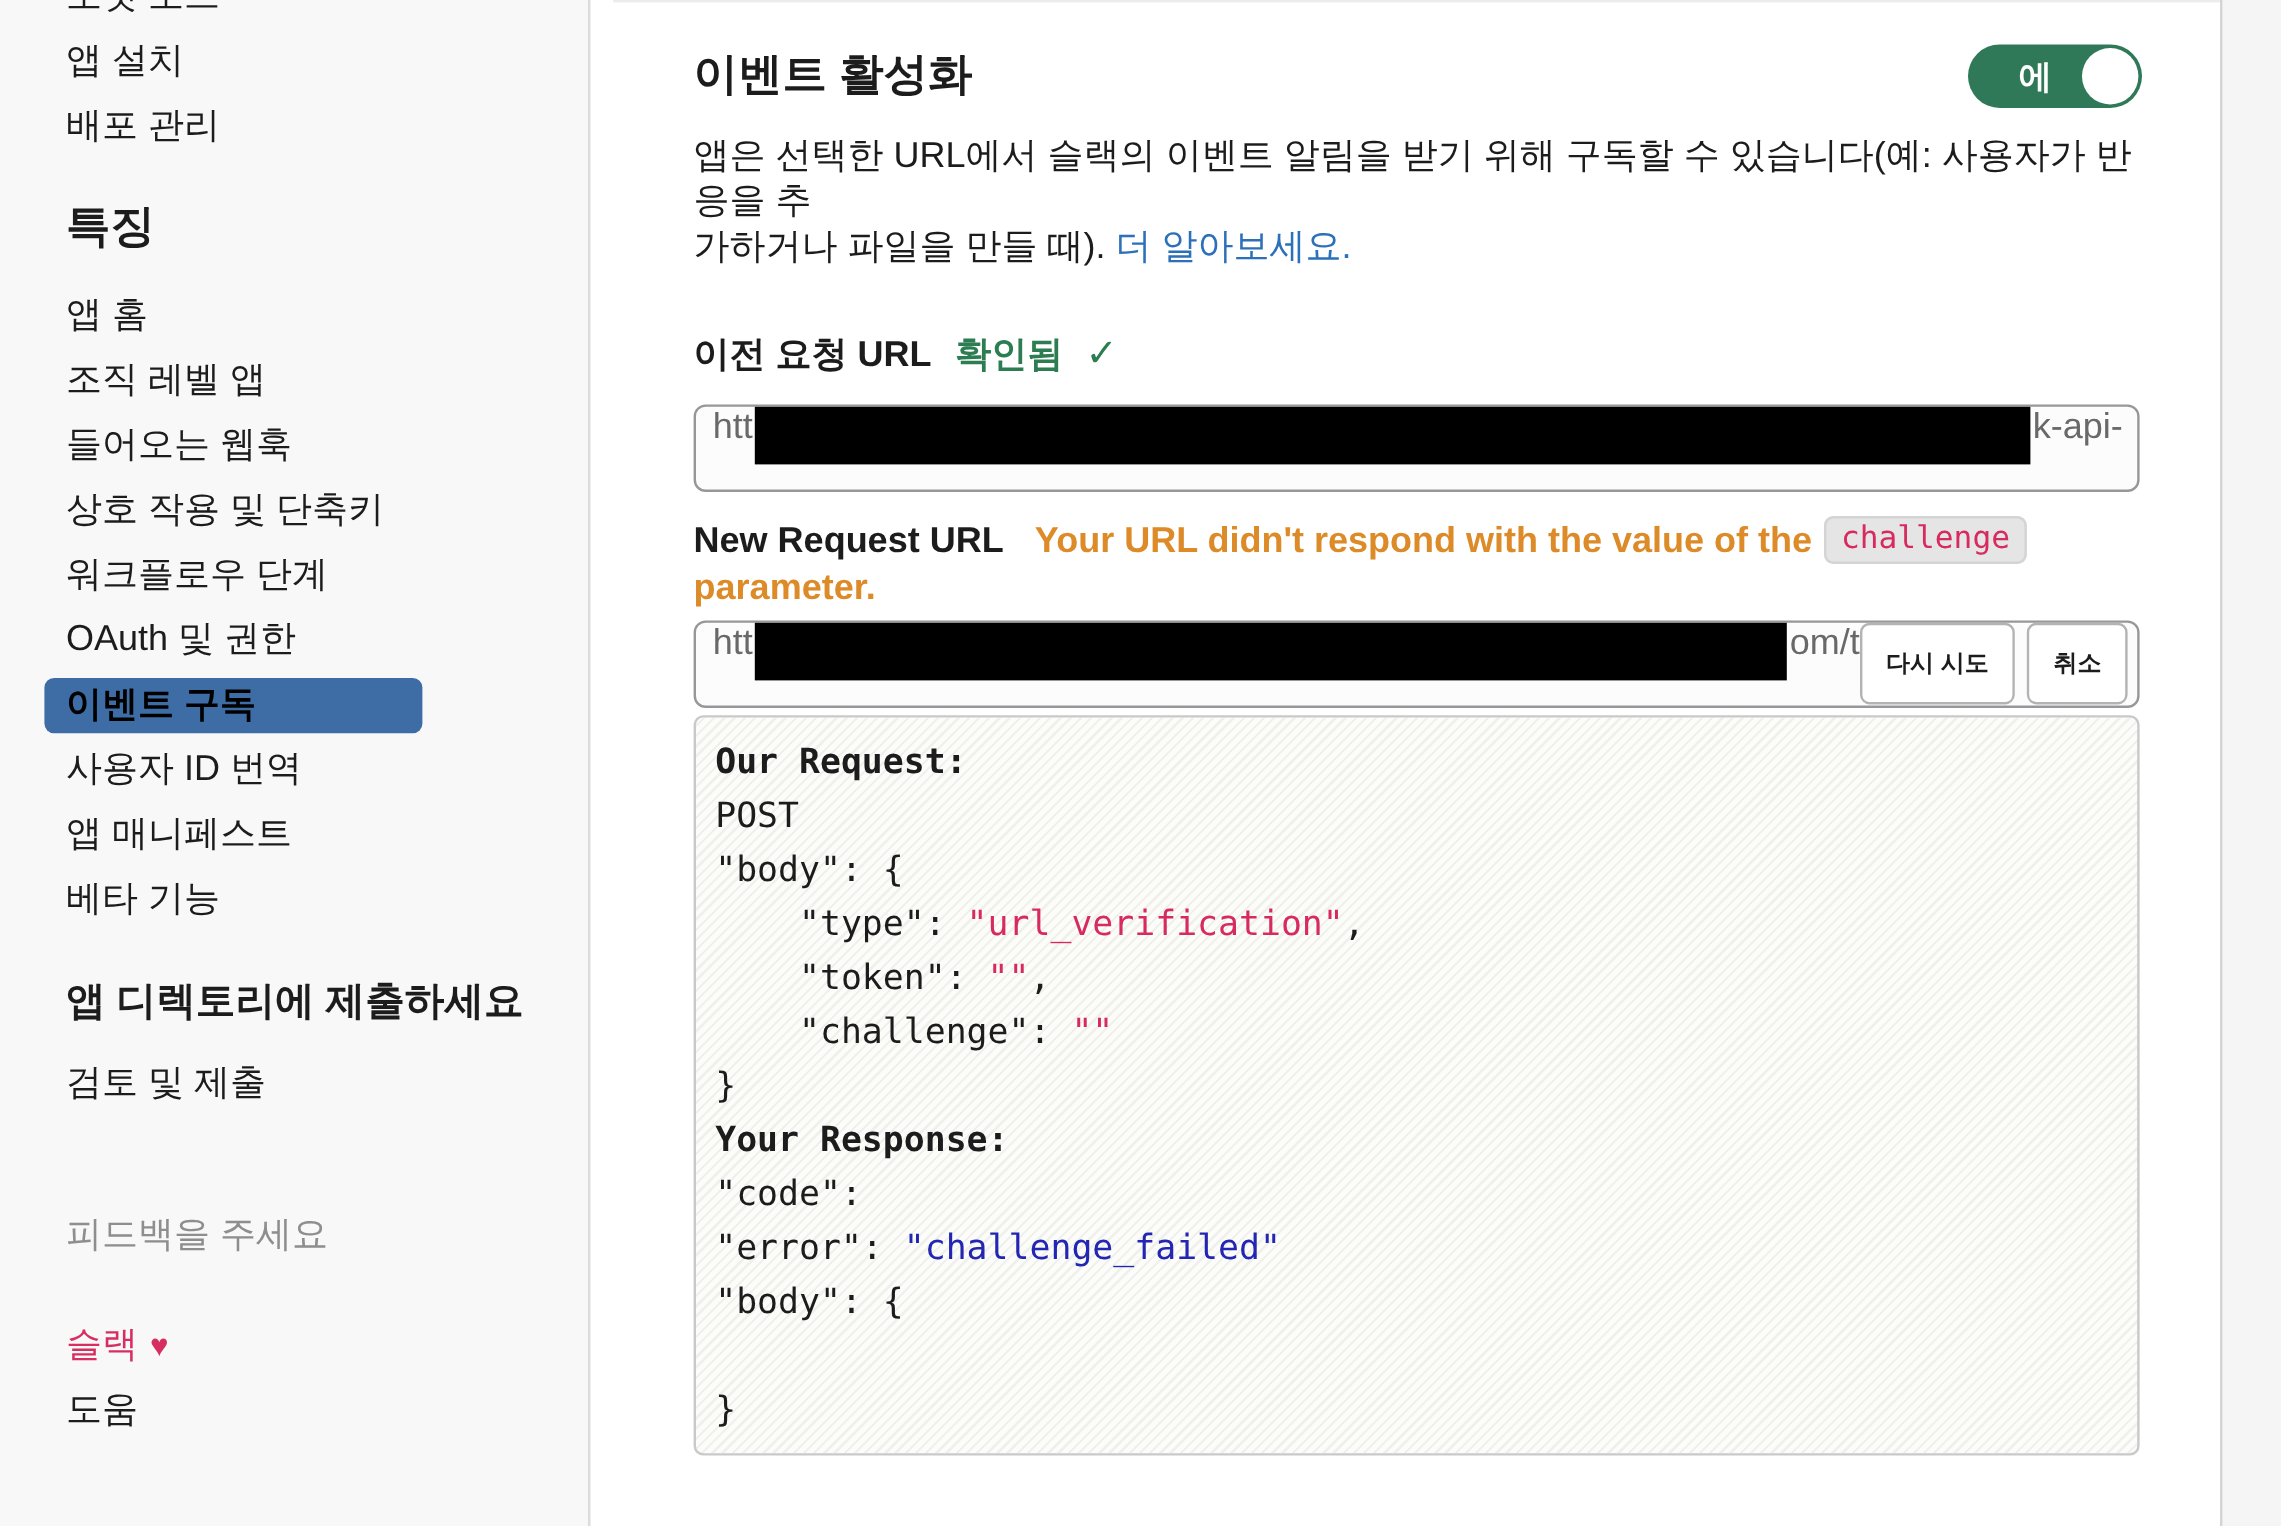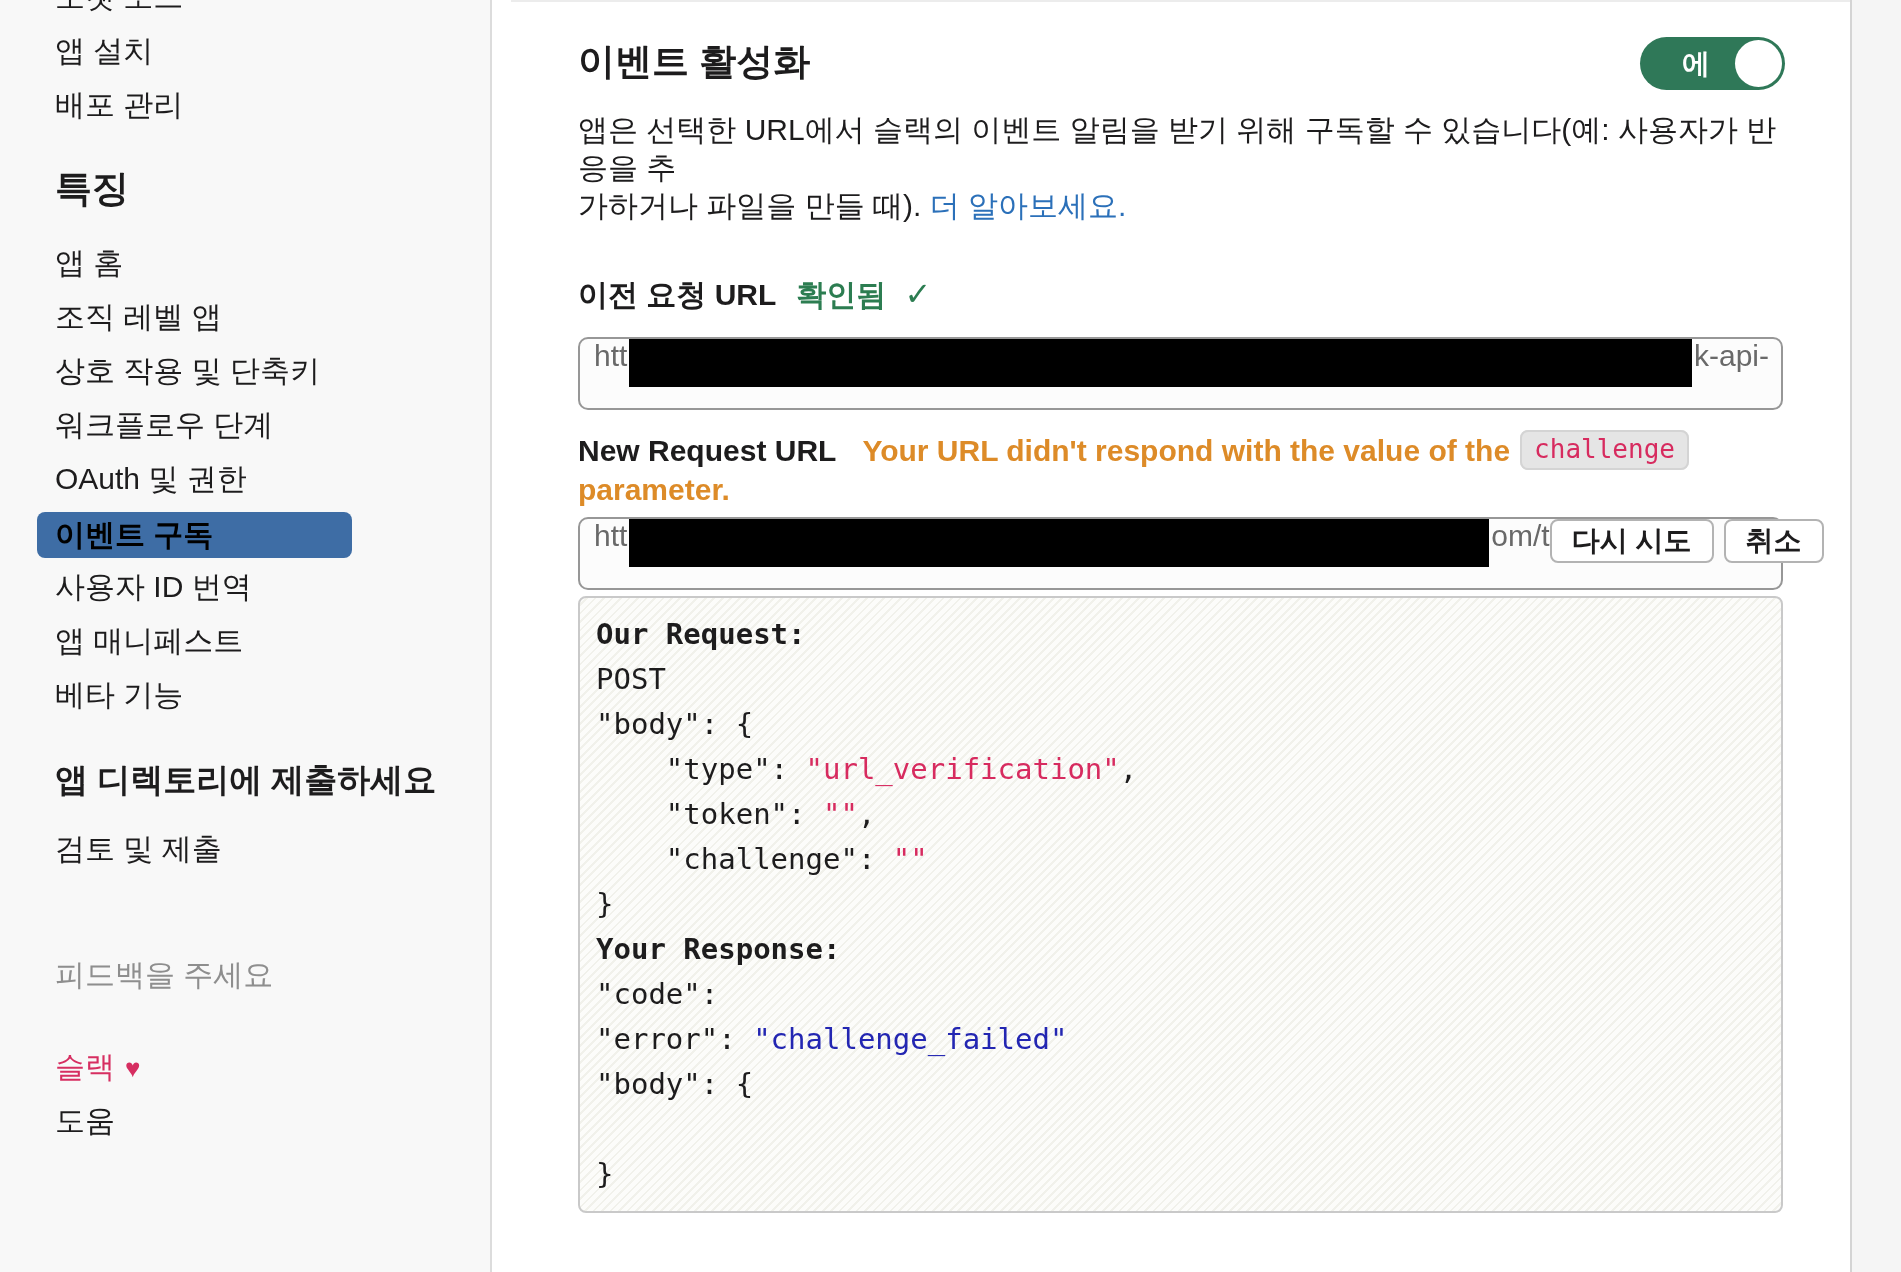--- a/index.html
+++ b/index.html
@@ -51,22 +51,22 @@
   .url-input{
     margin-top:24px;width:1205px;height:73px;box-sizing:border-box;
     border:2px solid #979797;border-radius:10px;background:#fcfcfc;
     display:flex;padding:0 12px 0 14px;
     font-size:30px;color:#696969;white-space:nowrap;
   }
   .url-input.second{margin-top:8px;}
   .redact{height:48px;background:#000;flex:1 1 auto;margin:0 2px;}
   .redact.r2{flex:0 0 860px;}
   .inline-btn{
-    height:44px;box-sizing:border-box;border:2px solid #b3b3b3;border-radius:8px;
-    background:#fff;color:#1d1c1d;font-size:28px;font-weight:700;
+    height:68px;box-sizing:border-box;border:2px solid #b3b3b3;border-radius:8px;
+    background:#fff;color:#1d1c1d;font-size:20px;font-weight:700;
     padding:0 20px;margin-left:10px;font-family:inherit;cursor:pointer;white-space:nowrap;
   }
   .newreq{margin-top:22px;width:1205px;font-size:30px;line-height:38px;}
   .newreq .nr-label{font-weight:800;color:#1d1c1d;}
   .orange{color:#dd8b28;font-weight:700;}
   .nr-msg{margin-left:26px;}
   .code-pill{
     font-family:"DejaVu Sans Mono","Liberation Mono",monospace;
     font-size:26px;color:#d72b5f;background:#e5e5e5;border:2px solid #d4d4d4;
     border-radius:8px;padding:2px 12px 4px;margin-left:10px;position:relative;top:-3px;
@@ -88,20 +88,21 @@
 </head>
 <body>
 
 <nav class="sidebar" id="sidebar">
     <div class="sb-item item first">소켓 모드</div>
     <div class="sb-item item">앱 설치</div>
     <div class="sb-item item">배포 관리</div>
     <div class="sb-header">특징</div>
     <div class="sb-item item">앱 홈</div>
     <div class="sb-item item">조직 레벨 앱</div>
+    <div class="sb-item item">들어오는 웹훅</div>
     <div class="sb-item item">상호 작용 및 단축키</div>
     <div class="sb-item item">워크플로우 단계</div>
     <div class="sb-item item">OAuth 및 권한</div>
     <div class="sb-item item active"><span class="pill">이벤트 구독</span></div>
     <div class="sb-item item">사용자 ID 번역</div>
     <div class="sb-item item">앱 매니페스트</div>
     <div class="sb-item item">베타 기능</div>
     <div class="sb-header2">앱 디렉토리에 제출하세요</div>
     <div class="sb-item item">검토 및 제출</div>
     <div class="sb-item muted">피드백을 주세요</div>

